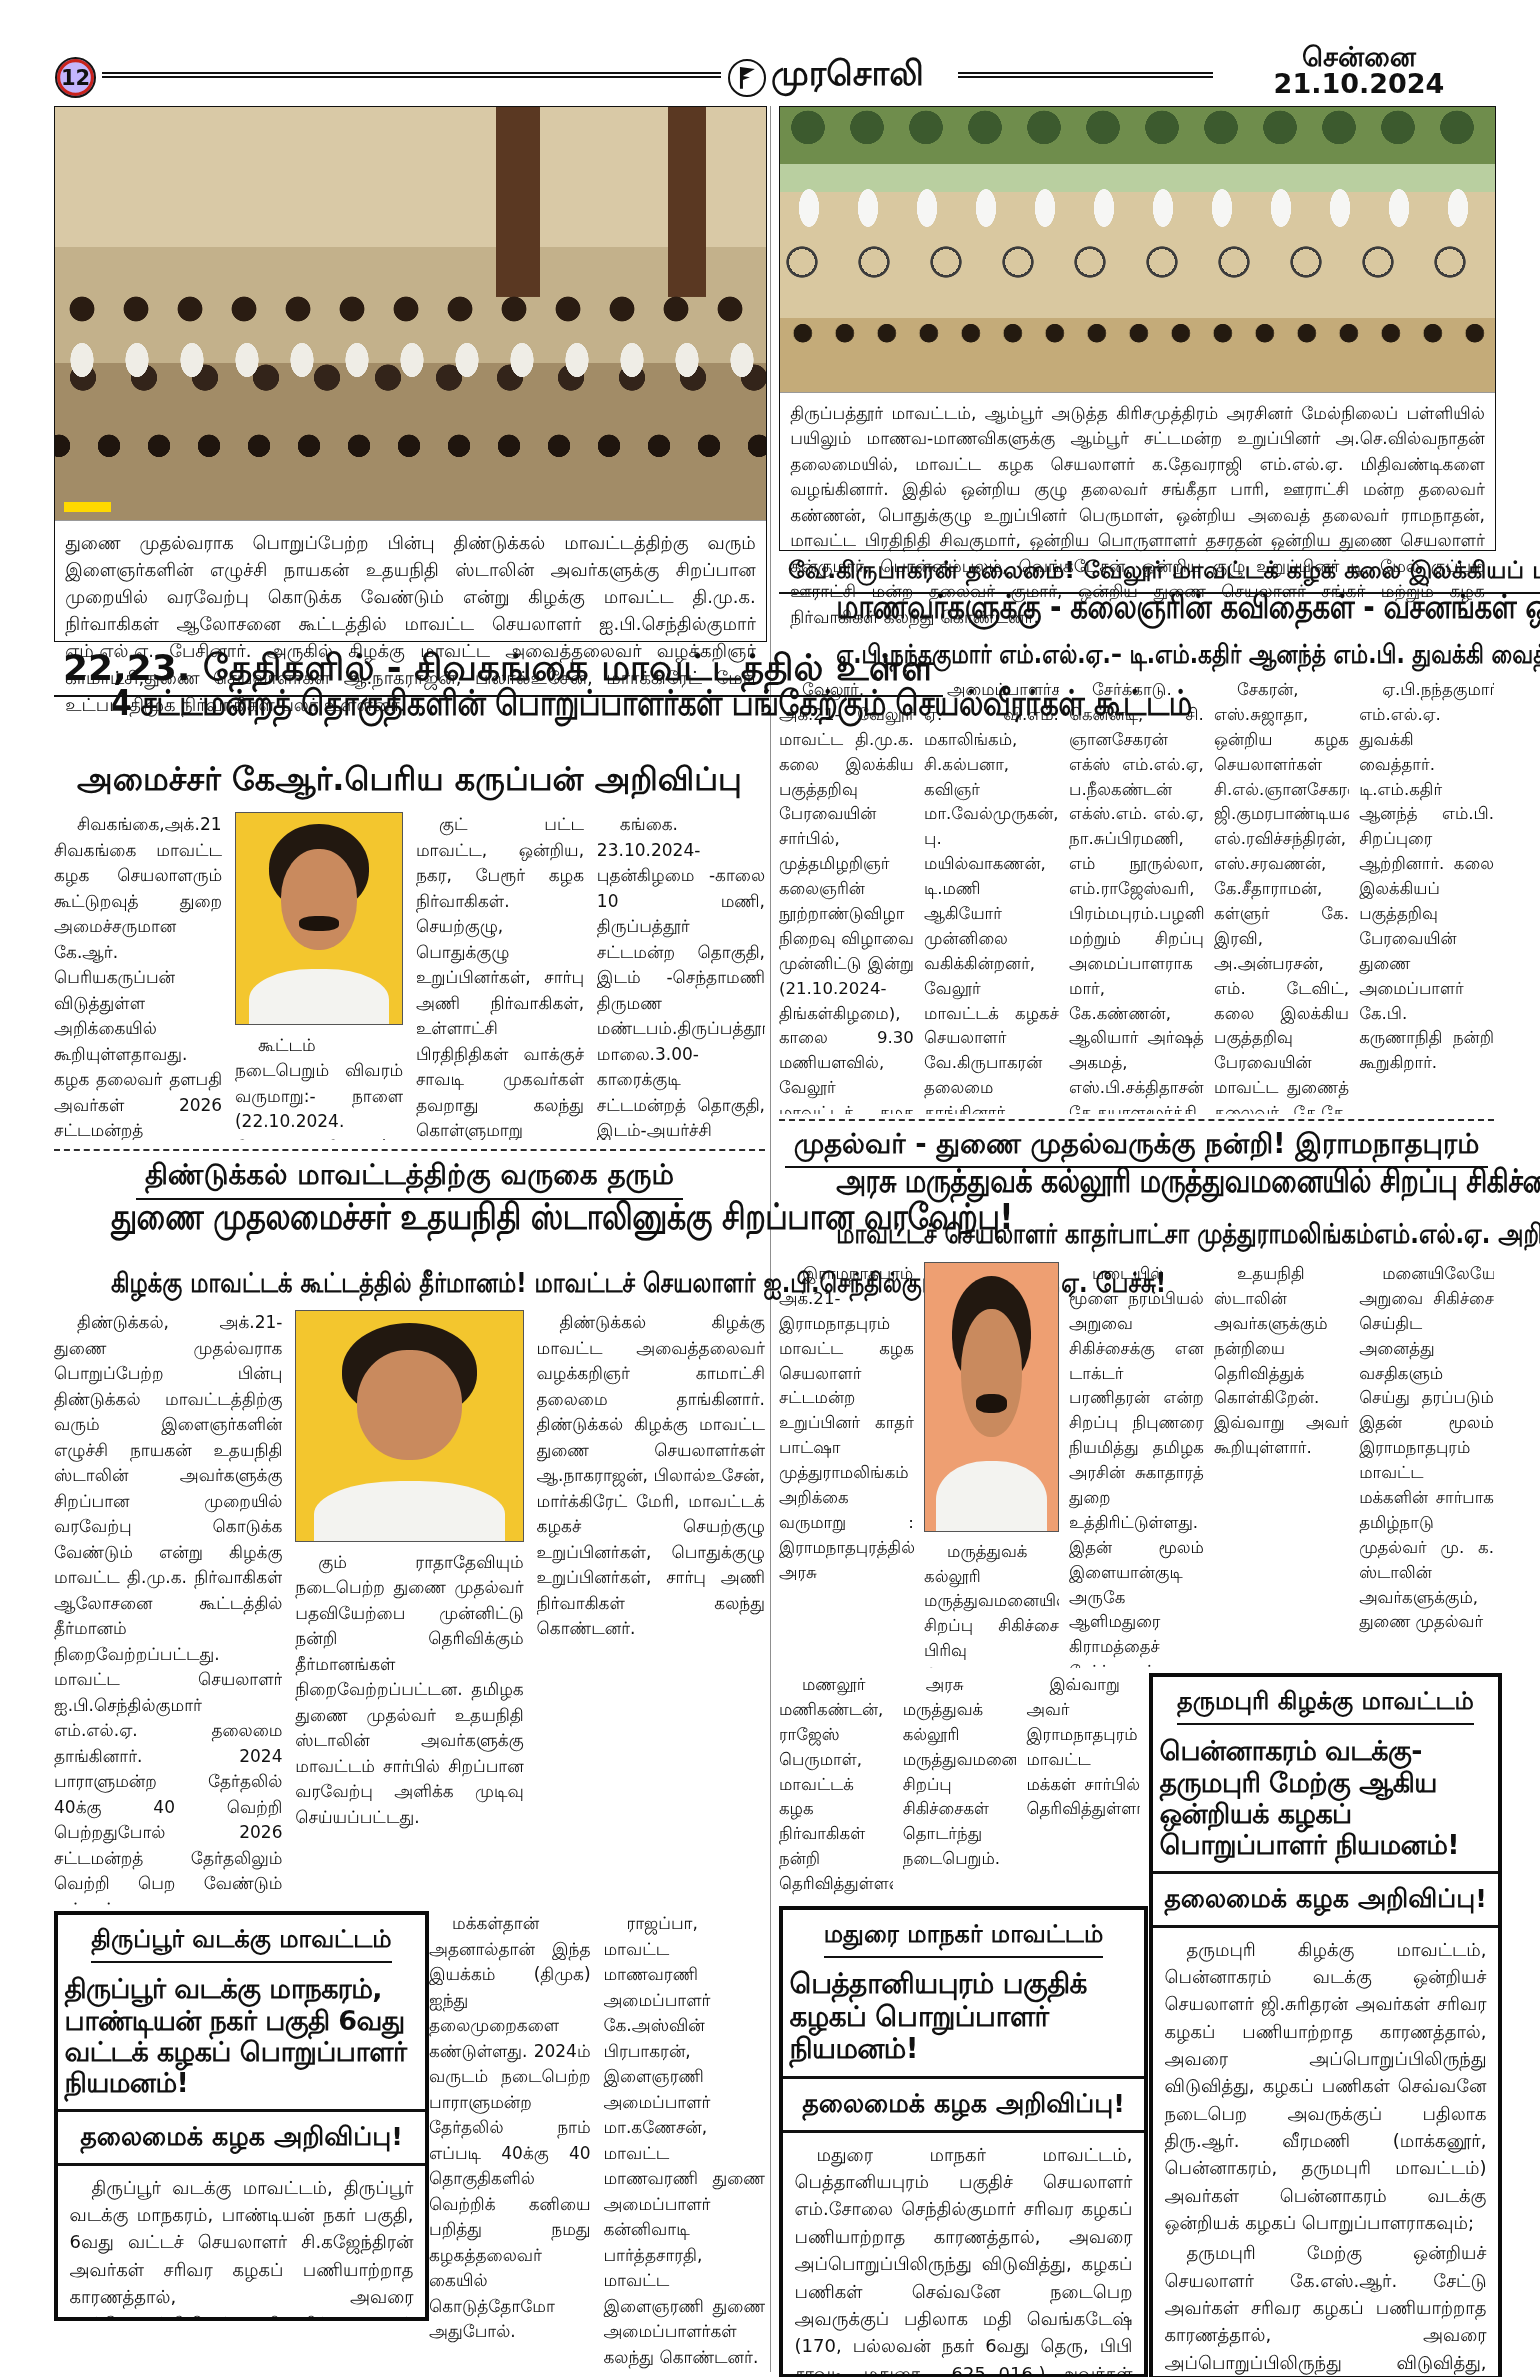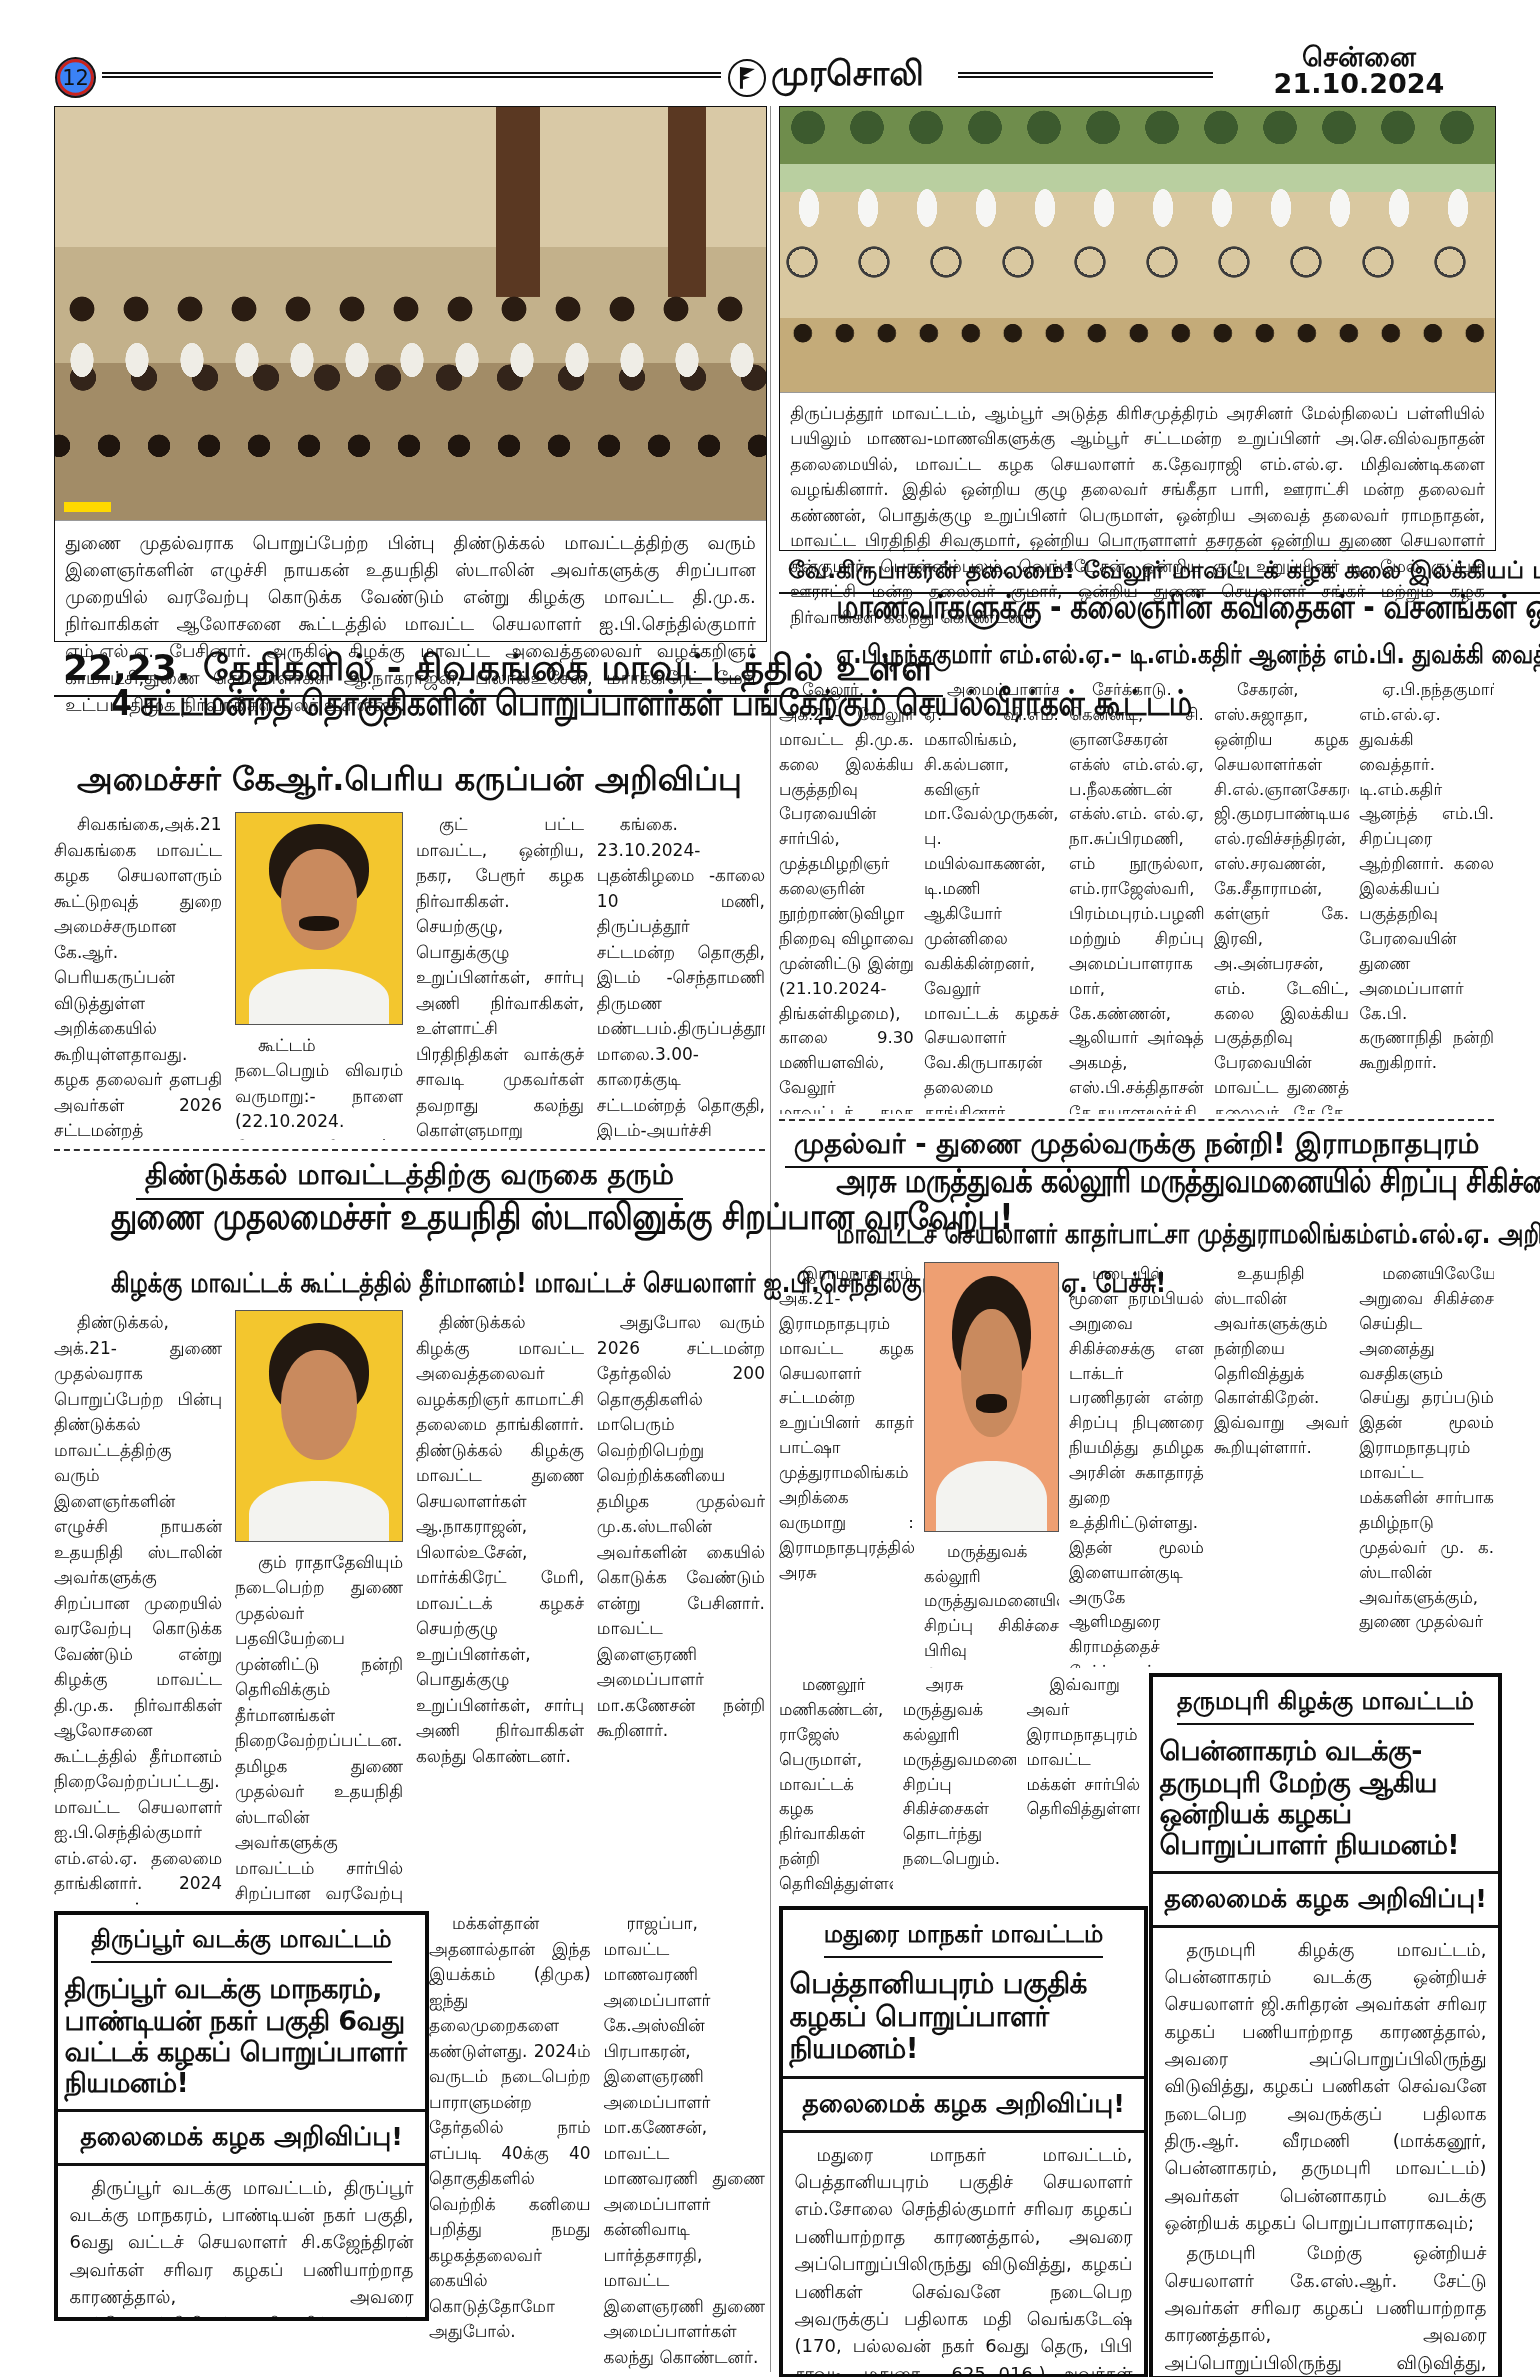--- a/index.html
+++ b/index.html
@@ -3,21 +3,21 @@
 <meta charset="utf-8">
 <style>
   html,body { margin:0; padding:0; background:#dcdcdc; }
   .page { position:relative; width:1541px; height:2377px; background:#ffffff;
           font-family:"DejaVu Sans", sans-serif; color:#111; overflow:hidden; }
   .abs { position:absolute; }
   .double-rule { height:6.4px;
     background:linear-gradient(#111 0 2.2px, transparent 2.2px 4.2px, #111 4.2px 6.4px); }
   .badge { width:37px; height:37px; border-radius:50%; border:2.6px solid #141414;
     box-shadow: inset 0 0 0 3.2px #c9231d; display:flex; align-items:center; justify-content:center;
-    font-size:21px; font-weight:normal; background:#3b82f6; }
+    font-size:21px; font-weight:bold; background:#c4b5fd; }
   .emblem { width:34px; height:34px; border-radius:50%; border:2.6px solid #111; position:relative; background:#fff; }
   .emblem .flag { position:absolute; left:8.3px; top:5.7px; width:16.6px; height:22px; background:#111;
     clip-path:polygon(0 0,100% 10%,28% 42%,70% 48%,28% 60%,28% 100%,10% 100%,10% 0); }
   .masthead-title { font-size:34px; font-weight:bold; letter-spacing:0px; line-height:1; }
   .edition { font-size:27px; font-weight:bold; line-height:1; }
 
   .figure { border:1.9px solid #111; background:#fff; }
   .photo { position:relative; overflow:hidden; border-bottom:1.3px solid #999; }
   .caption { font-size:18px; line-height:1.5; text-align:justify; padding:7.7px 10.2px 3.8px; font-weight:500; }
 
@@ -141,23 +141,20 @@
       <div class="portrait" style="height:230px; background:#f3c62e;">
         <div class="hair"></div>
         <div class="face"></div>
         <div class="shirt"></div>
       </div>
       <p>கும் ராதாதேவியும் நடைபெற்ற துணை முதல்வர் பதவியேற்பை முன்னிட்டு நன்றி தெரிவிக்கும் தீர்மானங்கள் நிறைவேற்றப்பட்டன. தமிழக துணை முதல்வர் உதயநிதி ஸ்டாலின் அவர்களுக்கு மாவட்டம் சார்பில் சிறப்பான வரவேற்பு அளிக்க முடிவு செய்யப்பட்டது.</p>
     </div>
     <div class="c">
         <p>திண்டுக்கல் கிழக்கு மாவட்ட அவைத்தலைவர் வழக்கறிஞர் காமாட்சி தலைமை தாங்கினார். திண்டுக்கல் கிழக்கு மாவட்ட துணை செயலாளர்கள் ஆ.நாகராஜன், பிலால்உசேன், மார்க்கிரேட் மேரி, மாவட்டக் கழகச் செயற்குழு உறுப்பினர்கள், பொதுக்குழு உறுப்பினர்கள், சார்பு அணி நிர்வாகிகள் கலந்து கொண்டனர்.</p>
       </div>
-    <div class="c">
-        <p>அதுபோல வரும் 2026 சட்டமன்ற தேர்தலில் 200 தொகுதிகளில் மாபெரும் வெற்றிபெற்று வெற்றிக்கனியை தமிழக முதல்வர் மு.க.ஸ்டாலின் அவர்களின் கையில் கொடுக்க வேண்டும் என்று பேசினார். மாவட்ட இளைஞரணி அமைப்பாளர் மா.கணேசன் நன்றி கூறினார்.</p>
-      </div>
   </div>
 
   <div class="abs box" style="left:54px; top:1911px; width:367px; height:402px;">
     <div class="region"><span>திருப்பூர் வடக்கு மாவட்டம்</span></div>
     <div class="bhead" style="font-size:27px;">திருப்பூர் வடக்கு மாநகரம், பாண்டியன் நகர் பகுதி 6வது வட்டக் கழகப் பொறுப்பாளர் நியமனம்!</div>
     <div class="announce">தலைமைக் கழக அறிவிப்பு!</div>
     <div class="bbody">
       <p>திருப்பூர் வடக்கு மாவட்டம், திருப்பூர் வடக்கு மாநகரம், பாண்டியன் நகர் பகுதி, 6வது வட்டச் செயலாளர் சி.கஜேந்திரன் அவர்கள் சரிவர கழகப் பணியாற்றாத காரணத்தால், அவரை அப்பொறுப்பிலிருந்து விடுவித்து, கழகப் பணிகள் செவ்வனே நடைபெற அவருக்குப் பதிலாக பே.பி.கோபால்சாமி (7/199ஏ, பெரும்நாயக்கன்பாளையம், பூலுவாபட்டி, திருப்பூர்- 641 602.) அவர்கள் 6வது வட்டக் கழகப் பொறுப்பாளராக நியமிக்கப்படுகிறார்.</p>
 
     </div>

